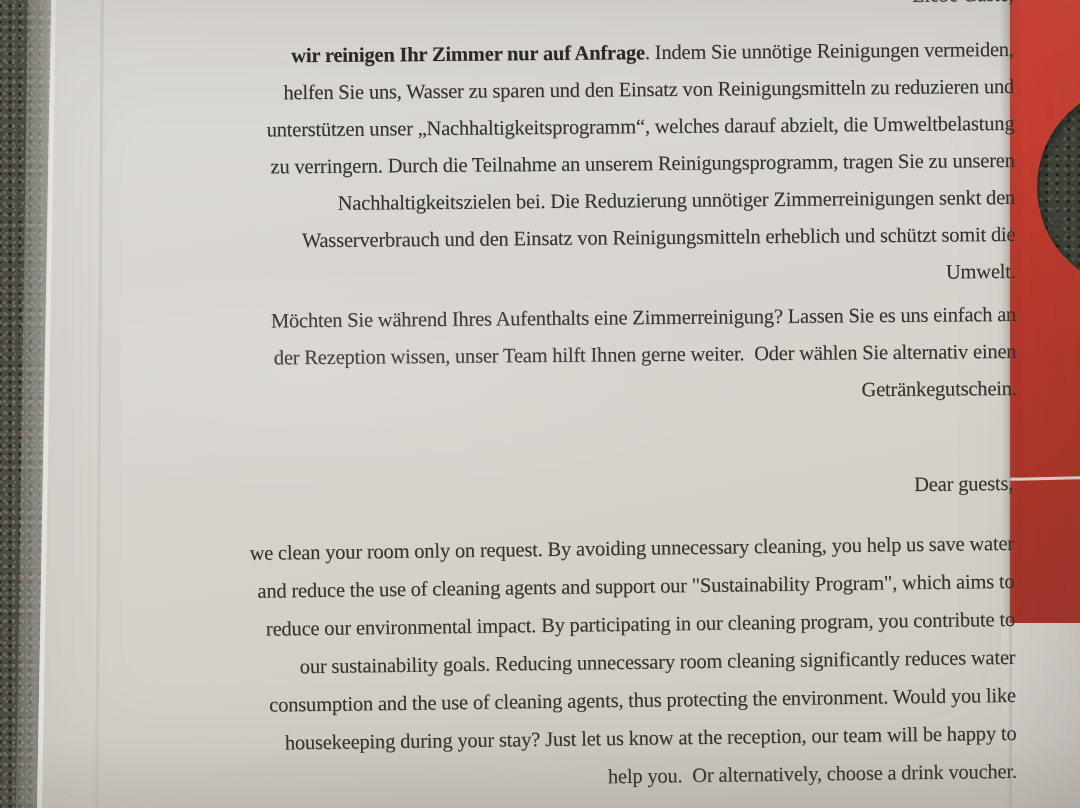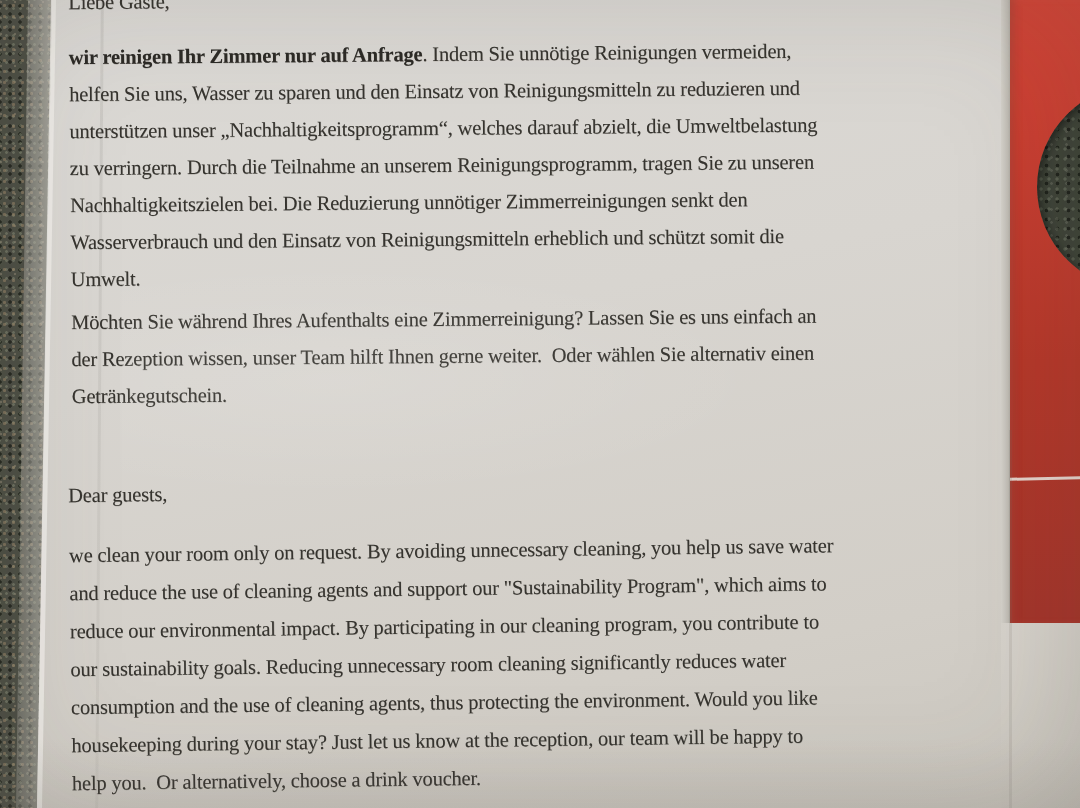--- a/index.html
+++ b/index.html
@@ -91,21 +91,21 @@
     background: linear-gradient(to bottom, rgba(115,110,100,0), rgba(115,110,100,0.10));
   }
   .sheen {
     position: absolute; left: 120px; top: 250px; width: 700px; height: 260px; pointer-events: none;
     background: radial-gradient(ellipse at 30% 50%, rgba(255,255,255,0.10), rgba(255,255,255,0) 65%);
   }
   
   .text-layer {
     position: absolute; left: 70px; top: 0; width: 945px; height: 808px;
     color: #36342f;
-    text-align: left;
+    text-align: right;
   }
   .german-block {
     position: absolute; top: -20px; left: 0; right: 0;
     transform: rotate(-0.5deg);
     font-size: 20.5px; letter-spacing: -0.2px;
     text-shadow: 0.3px 0.4px 0.6px rgba(62,60,55,0.35);
   }
   .german-block .line { line-height: 37px; white-space: pre; }
   .g-first { margin-top: 18px; }
   .g-para2 { margin-top: 6px; }

